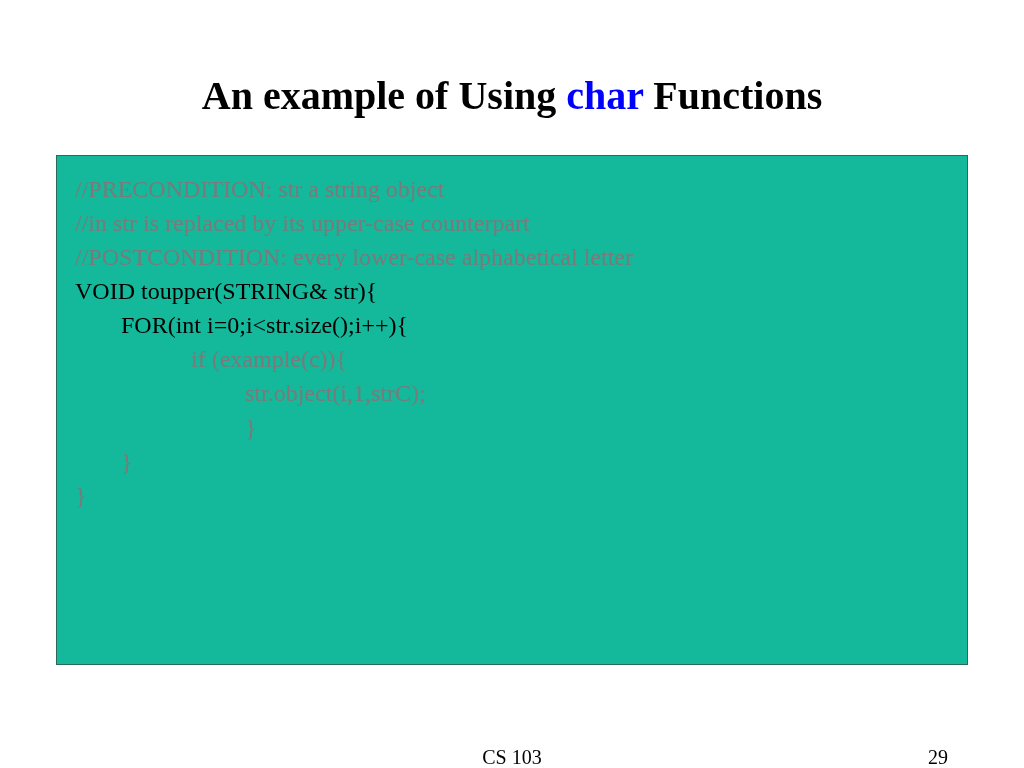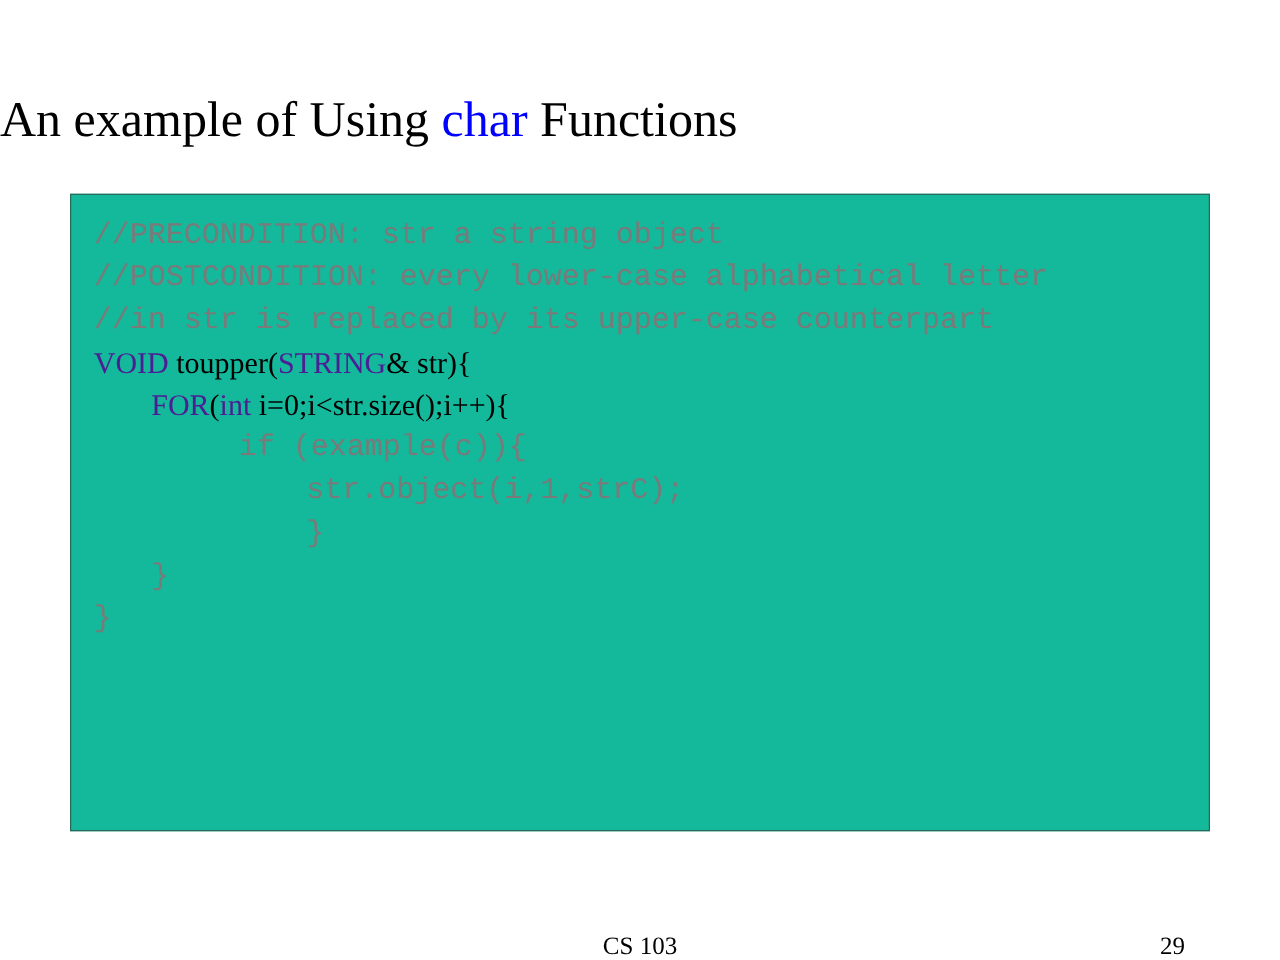--- a/index.html
+++ b/index.html
@@ -10,42 +10,42 @@
     font-family: "Times New Roman", Times, serif;
     position: relative;
     overflow: hidden;
   }
   .slide {
     width: 100%;
     height: 100%;
     padding-top: 72px;
   }
   .title {
-    text-align: left;
+    text-align: center;
     font-size: 40px;
-    font-weight: normal;
+    font-weight: bold;
     color: #000;
     margin-bottom: 36px;
   }
   .title .kw-title { color: #0000ff; }
   .codebox {
     margin: 0 56px;
     background: #14b89a;
     border: 1px solid #2a6a5a;
     padding: 16px 18px 18px 18px;
     height: 510px;
   }
   .codeline {
     font-size: 24px;
     line-height: 1.42;
     color: #000;
     white-space: pre;
   }
-  .cmt   { color: #7a7a7a; font-family: Liberation Mono, monospace; }
-  .kw    { color: #4c1d95; }
+  .cmt   { color: #7a7a7a; }
+  .kw    { color: #000000; }
   .type  { color: #8a6d00; font-weight: bold; }
   .footer {
     position: absolute;
     bottom: 22px;
     left: 0;
     width: 100%;
     font-size: 20px;
     color: #000;
   }
   .footer-center {
@@ -64,22 +64,22 @@
 </head>
 <body>
 
 <div class="slide">
   <h1 class="title">
     <span>An example of Using </span><span class="kw-title">char</span><span> Functions</span>
   </h1>
 
   <div class="codebox">
     <div class="codeline cmt">//PRECONDITION: str a string object</div>
+    <div class="codeline cmt">//in str is replaced by its upper-case counterpart</div>
     <div class="codeline cmt">//POSTCONDITION: every lower-case alphabetical letter</div>
-    <div class="codeline cmt">//in str is replaced by its upper-case counterpart</div>
     <div class="codeline"><span class="kw">VOID</span><span> toupper(</span><span class="kw">STRING</span><span>&amp; str){</span></div>
     <div class="codeline ind1"><span class="kw">FOR</span><span>(</span><span class="kw">int</span><span> i=0;i&lt;str.size();i++){</span></div>
     <div class="codeline ind2 cmt">if (example(c)){</div>
     <div class="codeline ind3 cmt">str.object(i,1,strC);</div>
     <div class="codeline ind3 cmt">}</div>
     <div class="codeline ind1 cmt">}</div>
     <div class="codeline cmt">}</div>
   </div>
 
   <div class="footer">

